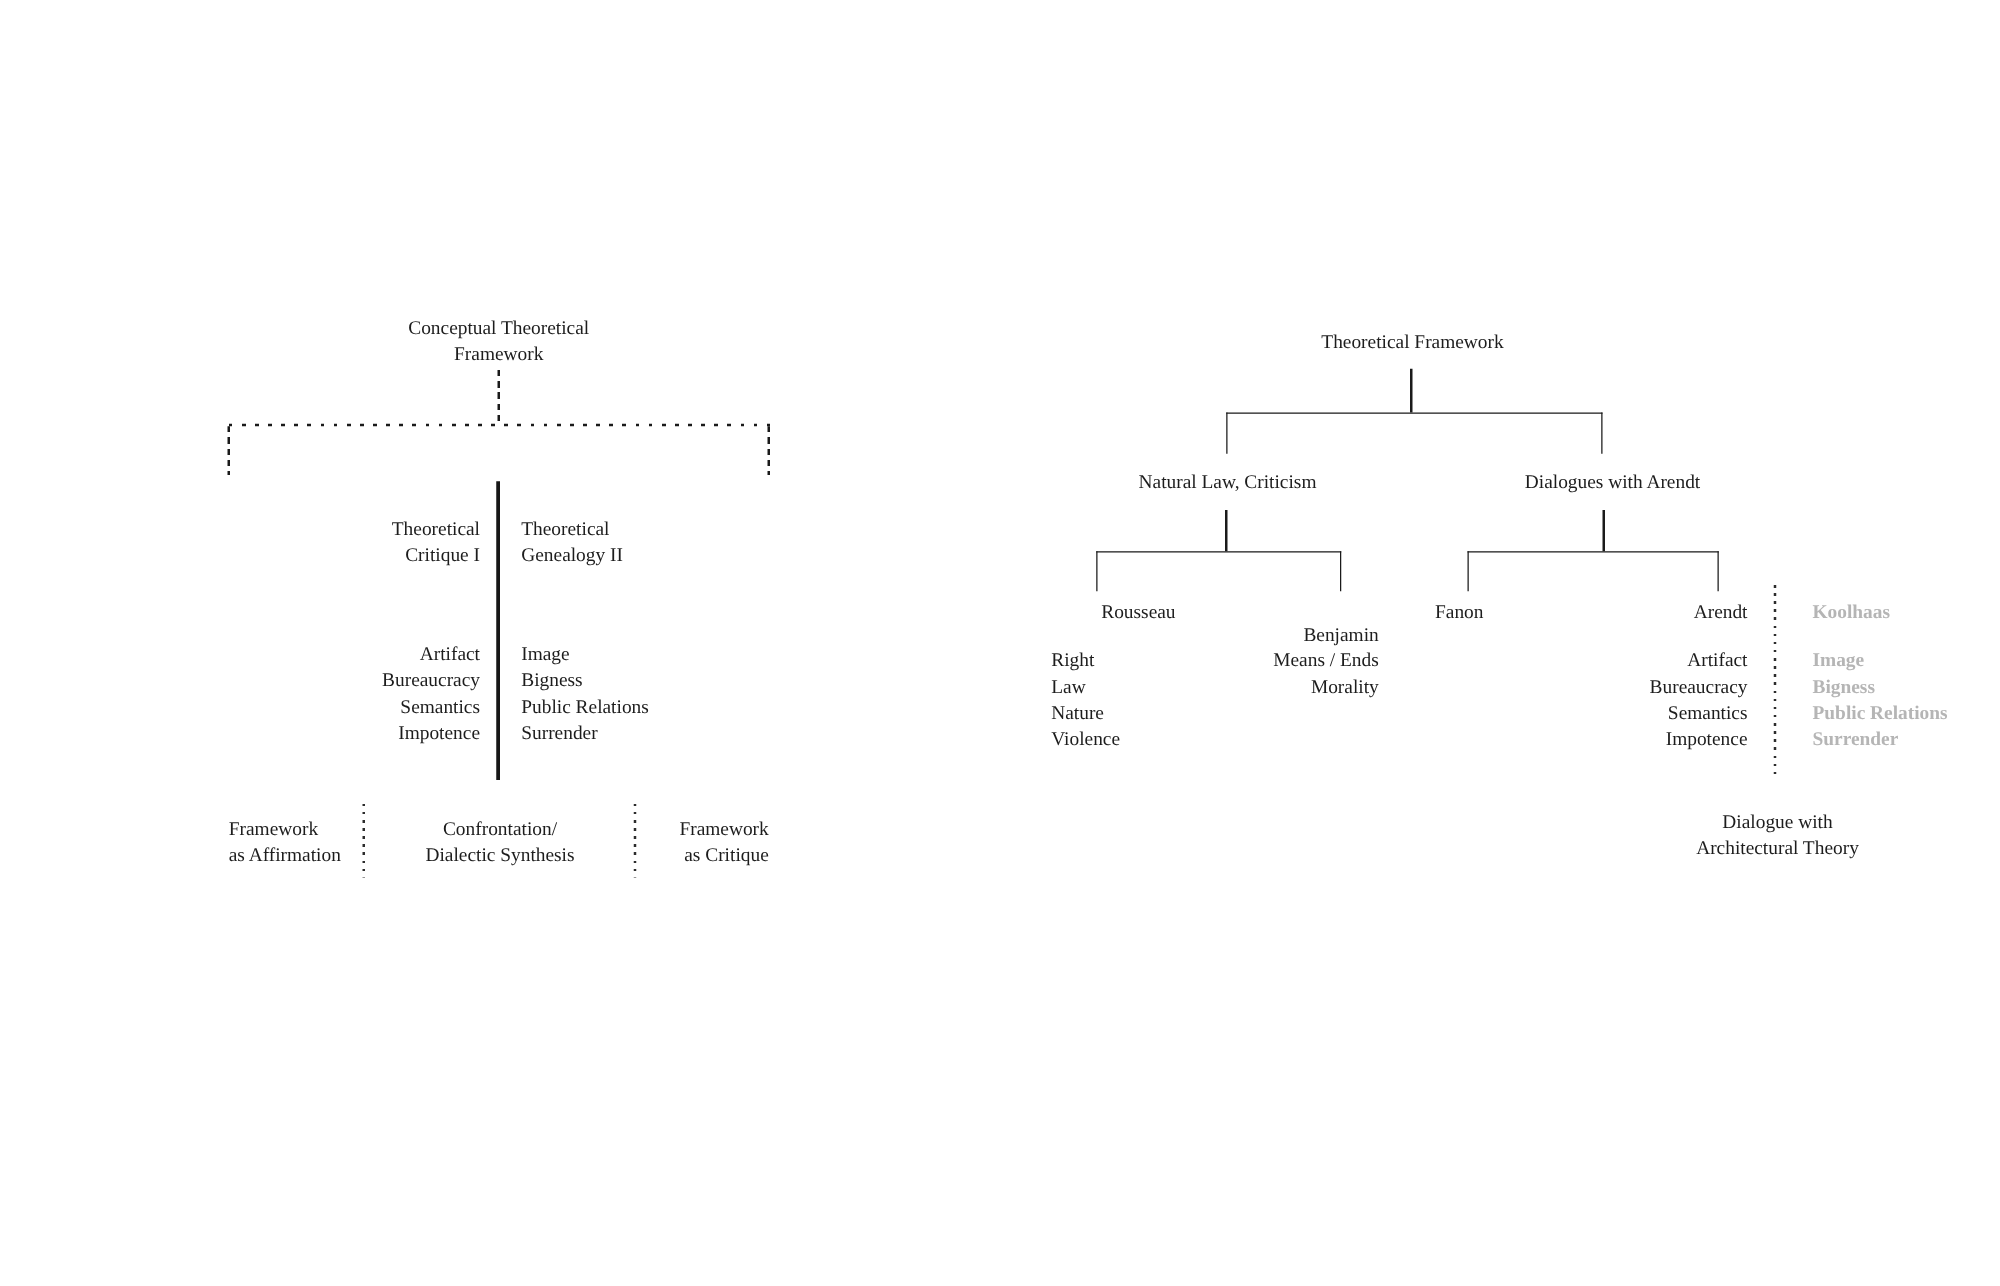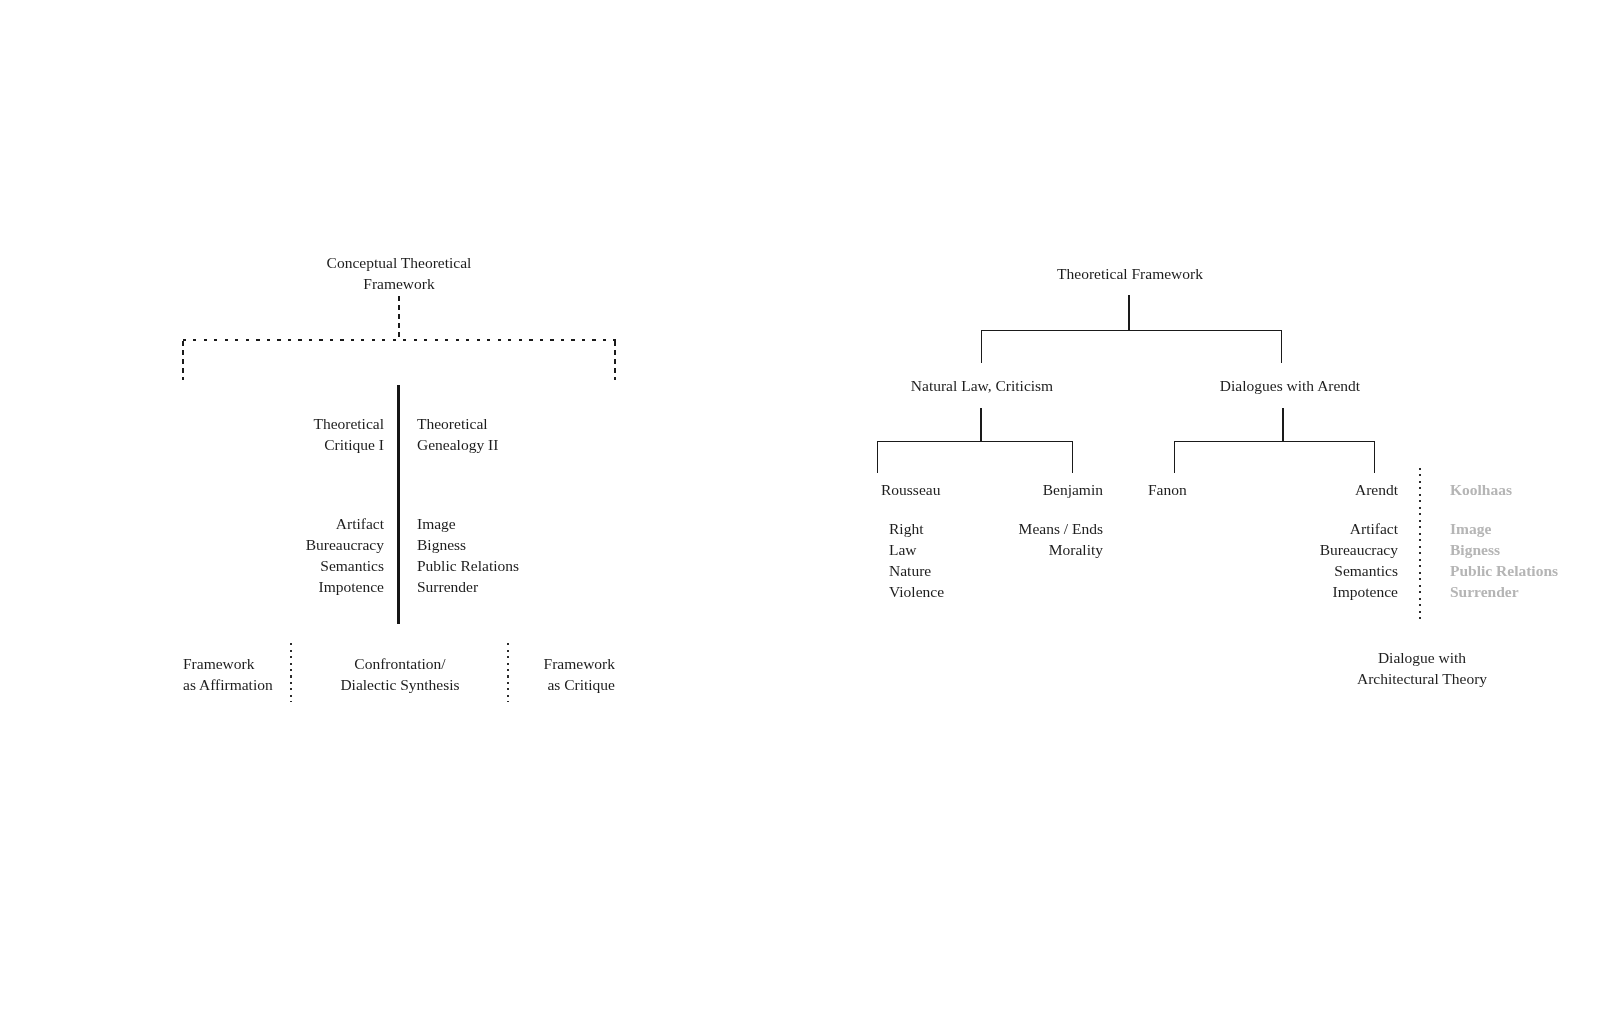--- a/index.html
+++ b/index.html
@@ -109,29 +109,29 @@
 
   <div class="t c" style="left:872px;top:375px;width:220px;">Natural Law, Criticism</div>
   <div class="t c" style="left:1180px;top:375px;width:220px;">Dialogues with Arendt</div>
 
   <div class="vline" style="left:980px;top:408px;height:33px;"></div>
   <div class="vline" style="left:1282px;top:408px;height:33px;"></div>
   <div class="bracket" style="left:877px;top:441px;width:196px;height:32px;"></div>
   <div class="bracket" style="left:1174px;top:441px;width:201px;height:32px;"></div>
 
   <div class="t" style="left:841px;top:479px;margin-left:40px;">Rousseau</div>
-  <div class="t" style="left:841px;top:518px;margin-left:48px;">
+  <div class="t" style="left:841px;top:518px;">
     <div>Right</div>
     <div>Law</div>
     <div>Nature</div>
 
     <div>Violence</div>
   </div>
 
-  <div class="t r" style="left:953px;top:479px;width:150px;">Benjamin</div>
+  <div class="t r" style="left:953px;top:498px;width:150px;">Benjamin</div>
   <div class="t r" style="left:953px;top:518px;width:150px;">
     <div>Means / Ends</div>
     <div>Morality</div>
   </div>
 
   <div class="t" style="left:1148px;top:479px;">Fanon</div>
 
   <div class="t r" style="left:1248px;top:479px;width:150px;">Arendt</div>
   <div class="t r" style="left:1248px;top:518px;width:150px;">
     <div>Artifact</div>

